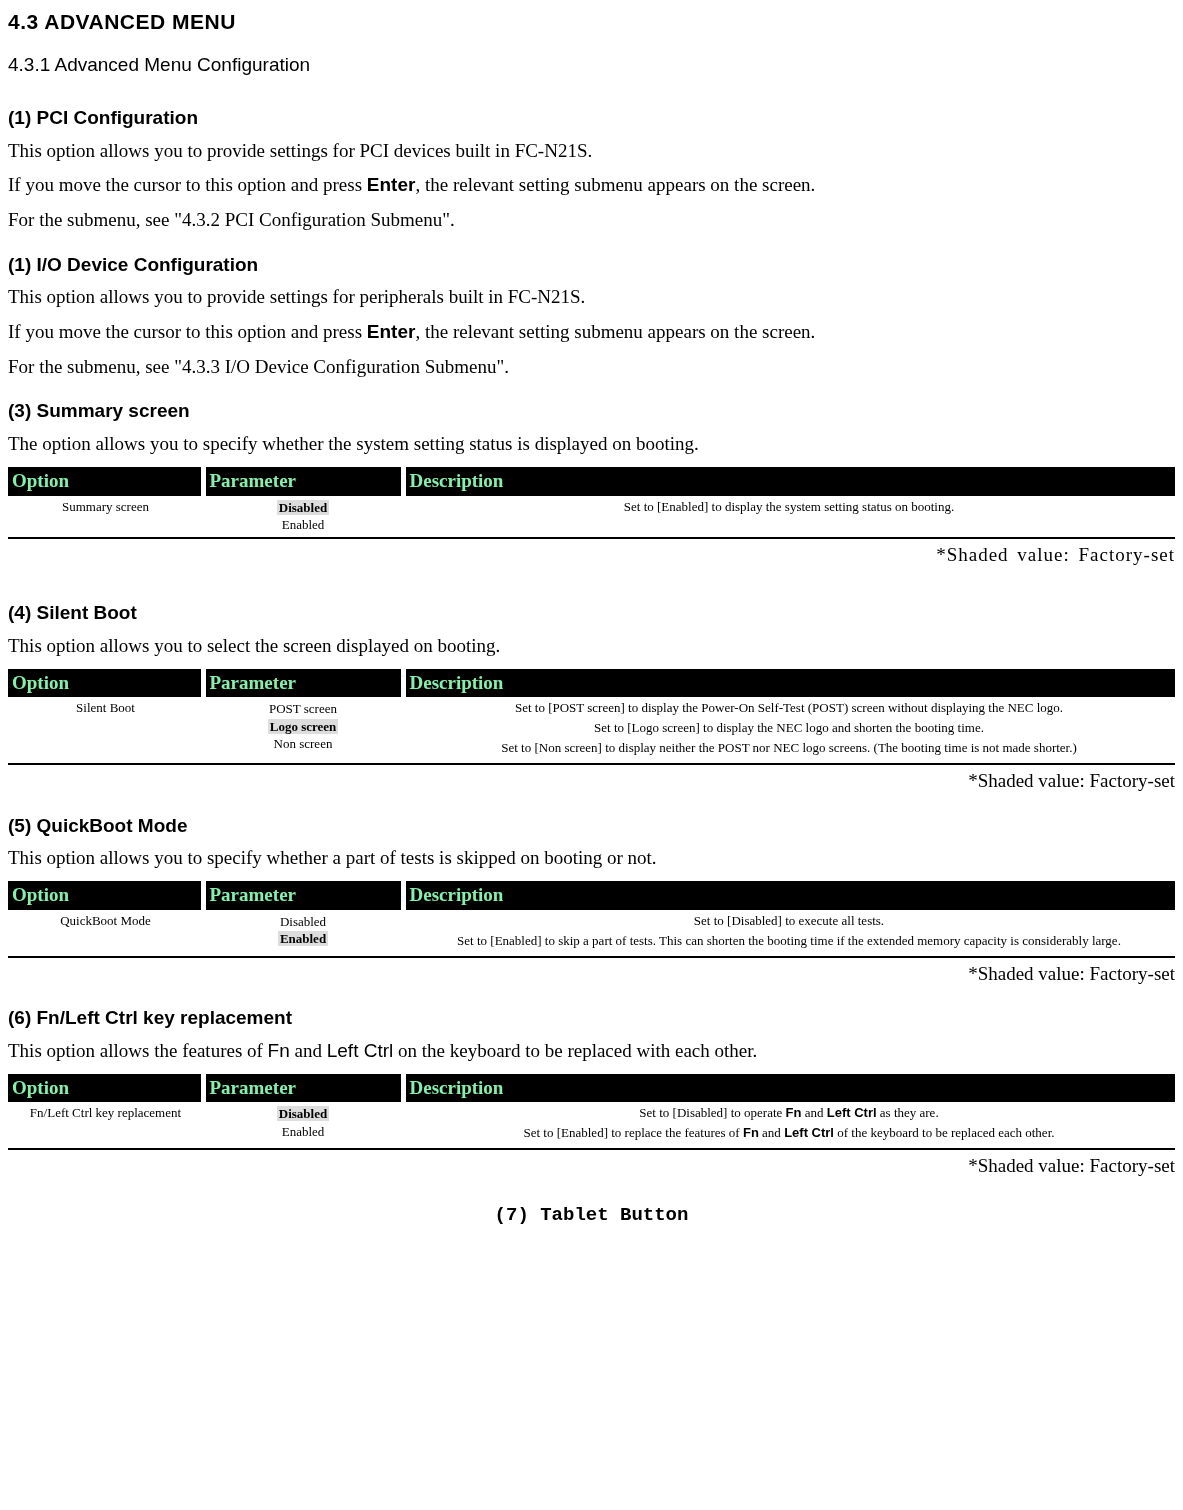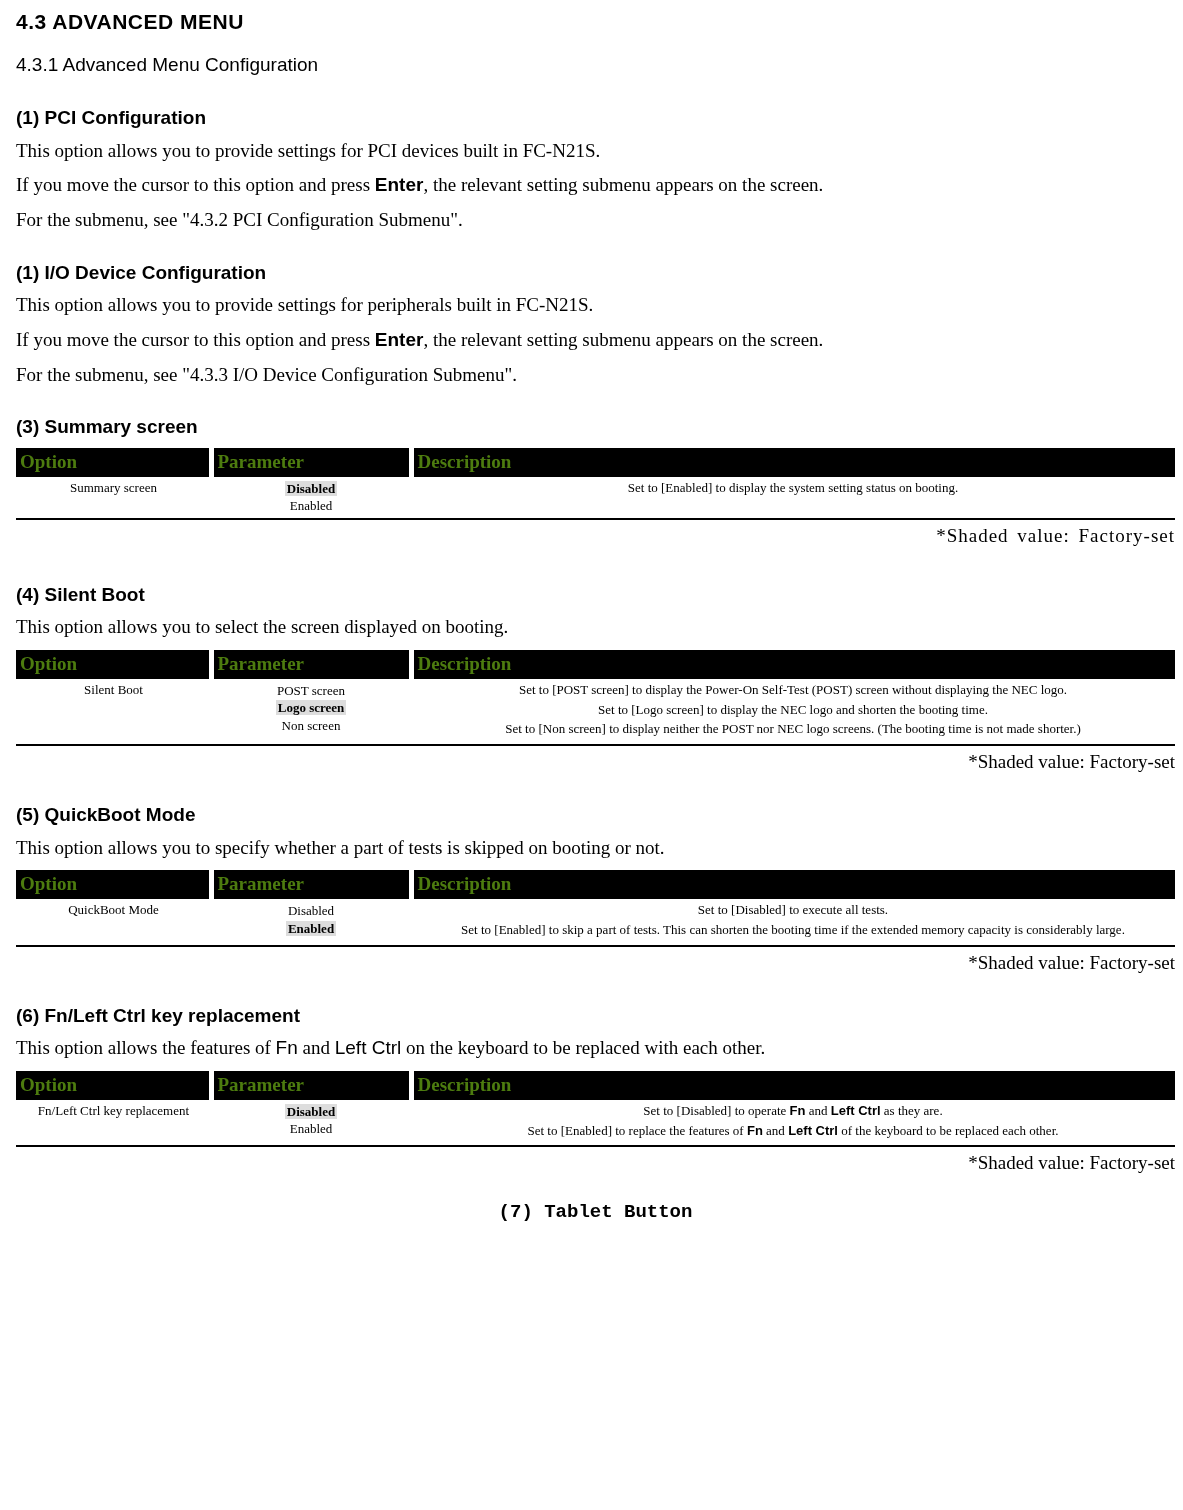--- a/index.html
+++ b/index.html
@@ -6,21 +6,21 @@
   margin: 0;
   padding: 0;
   background: #fff;
   font-family: "Times New Roman", Times, serif;
   color: #000;
   font-size: 19px;
   line-height: 1.3;
 }
 .page {
   width: 1183px;
-  padding: 0 8px 10px 16px;
+  padding: 0 8px 10px 8px;
   box-sizing: border-box;
 }
 .h-section {
   font-family: Arial, Helvetica, sans-serif;
   font-weight: bold;
   font-size: 21px;
   margin-top: 8px;
   margin-bottom: 18px;
   letter-spacing: 0.5px;
 }
@@ -28,21 +28,21 @@
   font-family: Arial, Helvetica, sans-serif;
   font-weight: normal;
   font-size: 19px;
   margin-top: 10px;
   margin-bottom: 28px;
 }
 .h-item {
   font-family: Arial, Helvetica, sans-serif;
   font-weight: bold;
   font-size: 19px;
-  margin-top: 28px;
+  margin-top: 20px;
   margin-bottom: 8px;
 }
 .body-indent {
 }
 .para {
   margin: 6px 0 10px 0;
   font-size: 19px;
 }
 .bold-inline {
   font-weight: bold;
@@ -51,21 +51,21 @@
   font-family: Arial, Helvetica, sans-serif;
 }
 table.opt-table {
   border-collapse: collapse;
   width: 100%;
   margin-top: 6px;
   table-layout: fixed;
 }
 table.opt-table th {
   background: #000;
-  color: #4d7c0f;
+  color: #86efac;
   text-align: left;
   font-weight: bold;
   padding: 2px 4px 2px 4px;
   font-family: "Times New Roman", Times, serif;
   font-size: 19px;
   border-right: 5px solid #fff;
 }
 table.opt-table th:last-child {
   border-right: none;
 }
@@ -129,20 +129,21 @@
   <div class="body-indent">
     <p class="para">This option allows you to provide settings for peripherals built in FC-N21S.</p>
     <p class="para">
       <span>If you move the cursor to this option and press </span><span class="bold-inline sans">Enter</span><span>, the relevant setting submenu appears on the screen.</span>
     </p>
     <p class="para">For the submenu, see "4.3.3 I/O Device Configuration Submenu".</p>
   </div>
 
   <div class="h-item">(3) Summary screen</div>
   <div class="body-indent">
+    <p class="para">The option allows you to specify whether the system setting status is displayed on booting.</p>
     <table class="opt-table">
       <colgroup>
           <col class="col-option">
           <col class="col-param">
           <col class="col-desc">
         </colgroup>
       <thead>
         <tr>
           <th>Option</th>
           <th>Parameter</th>

